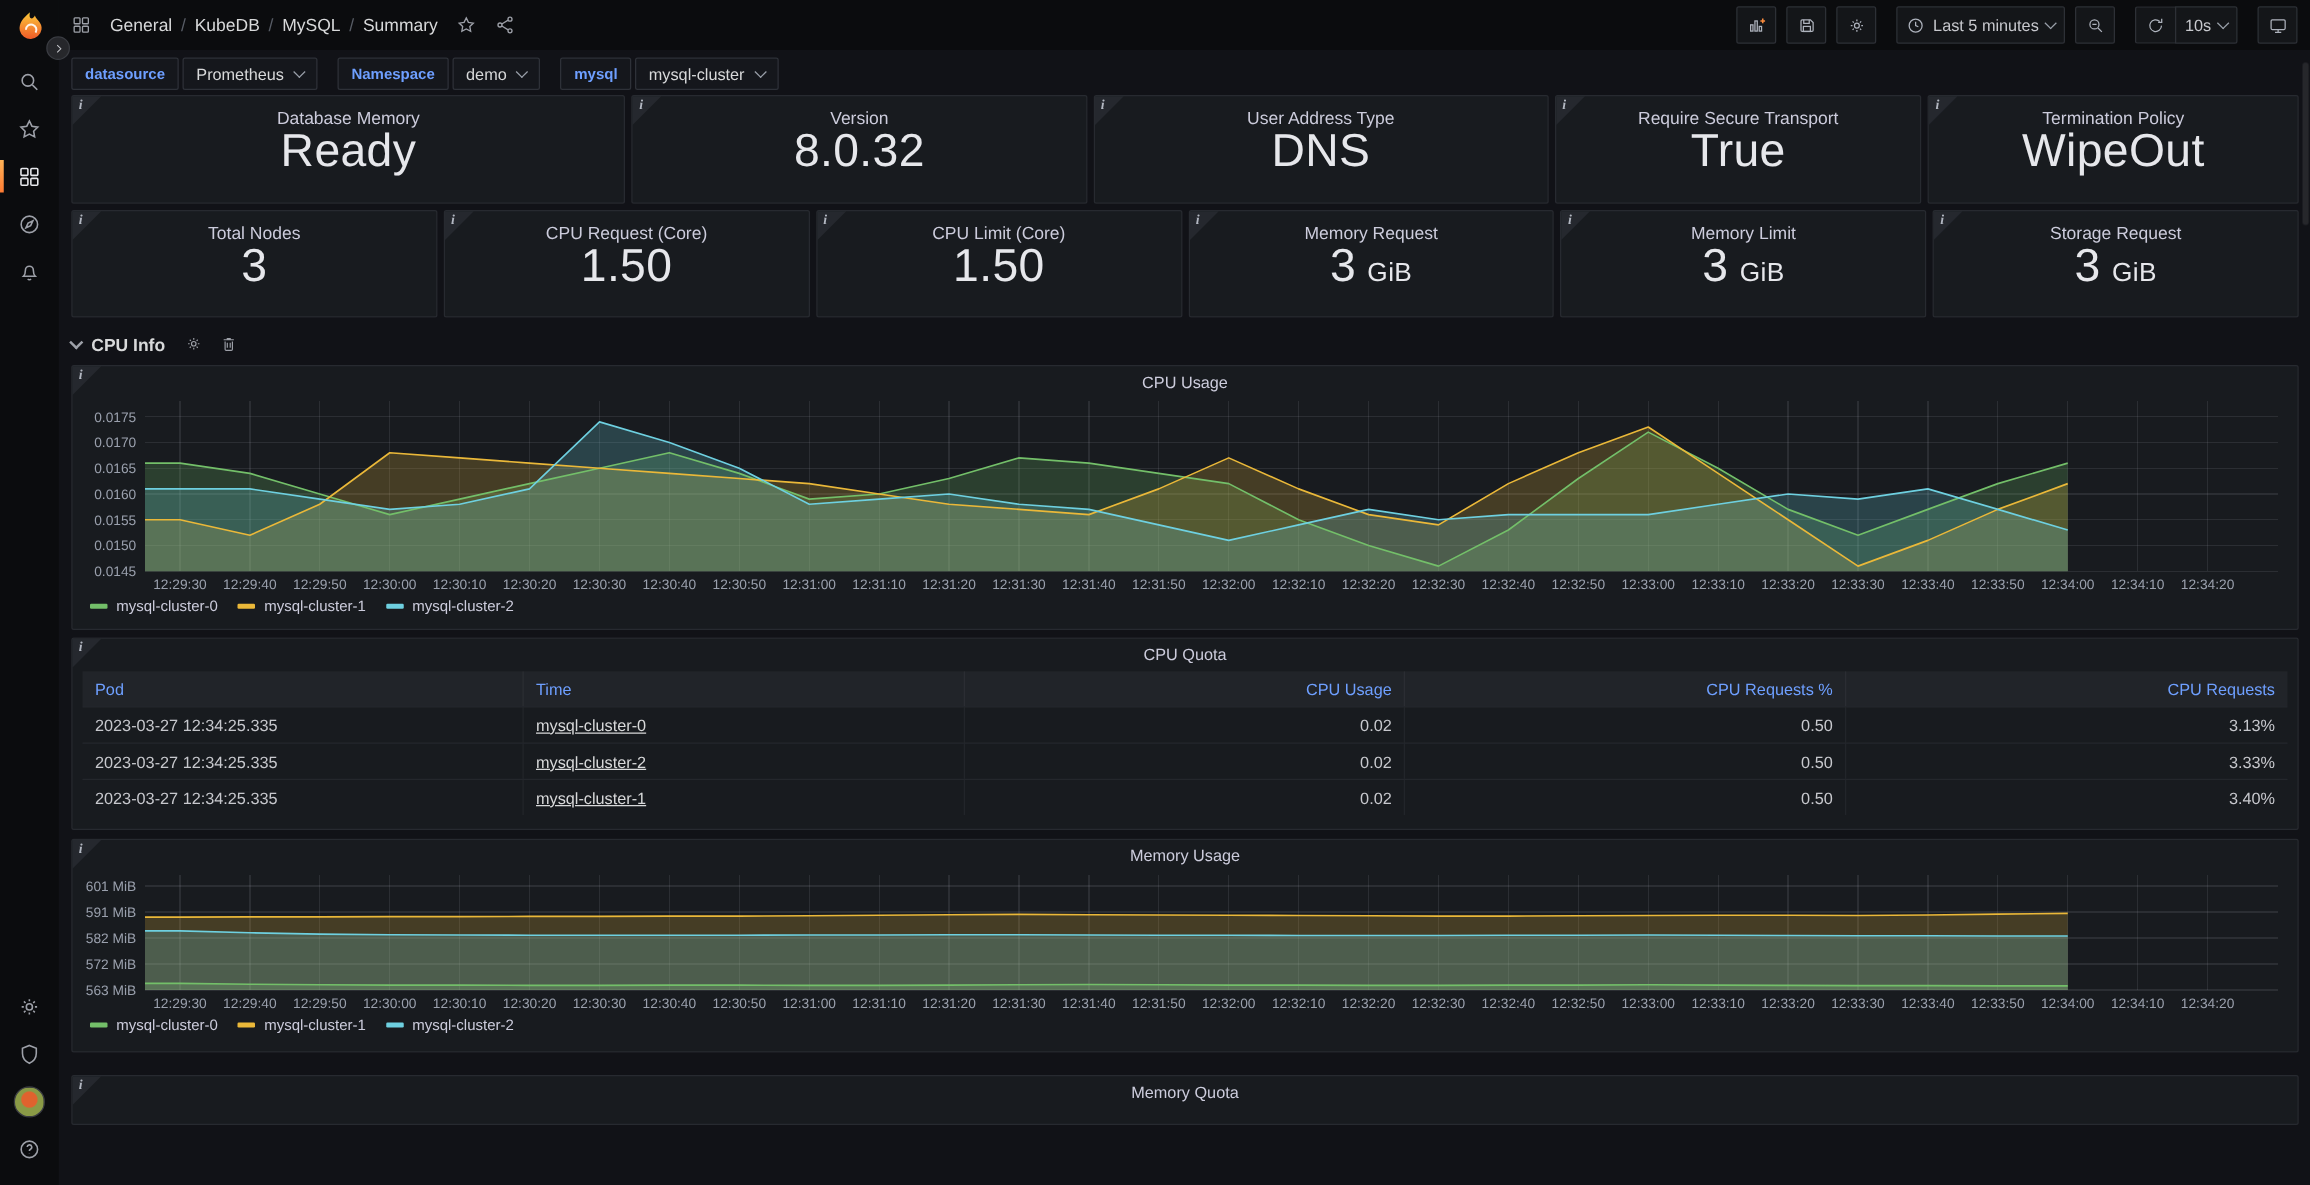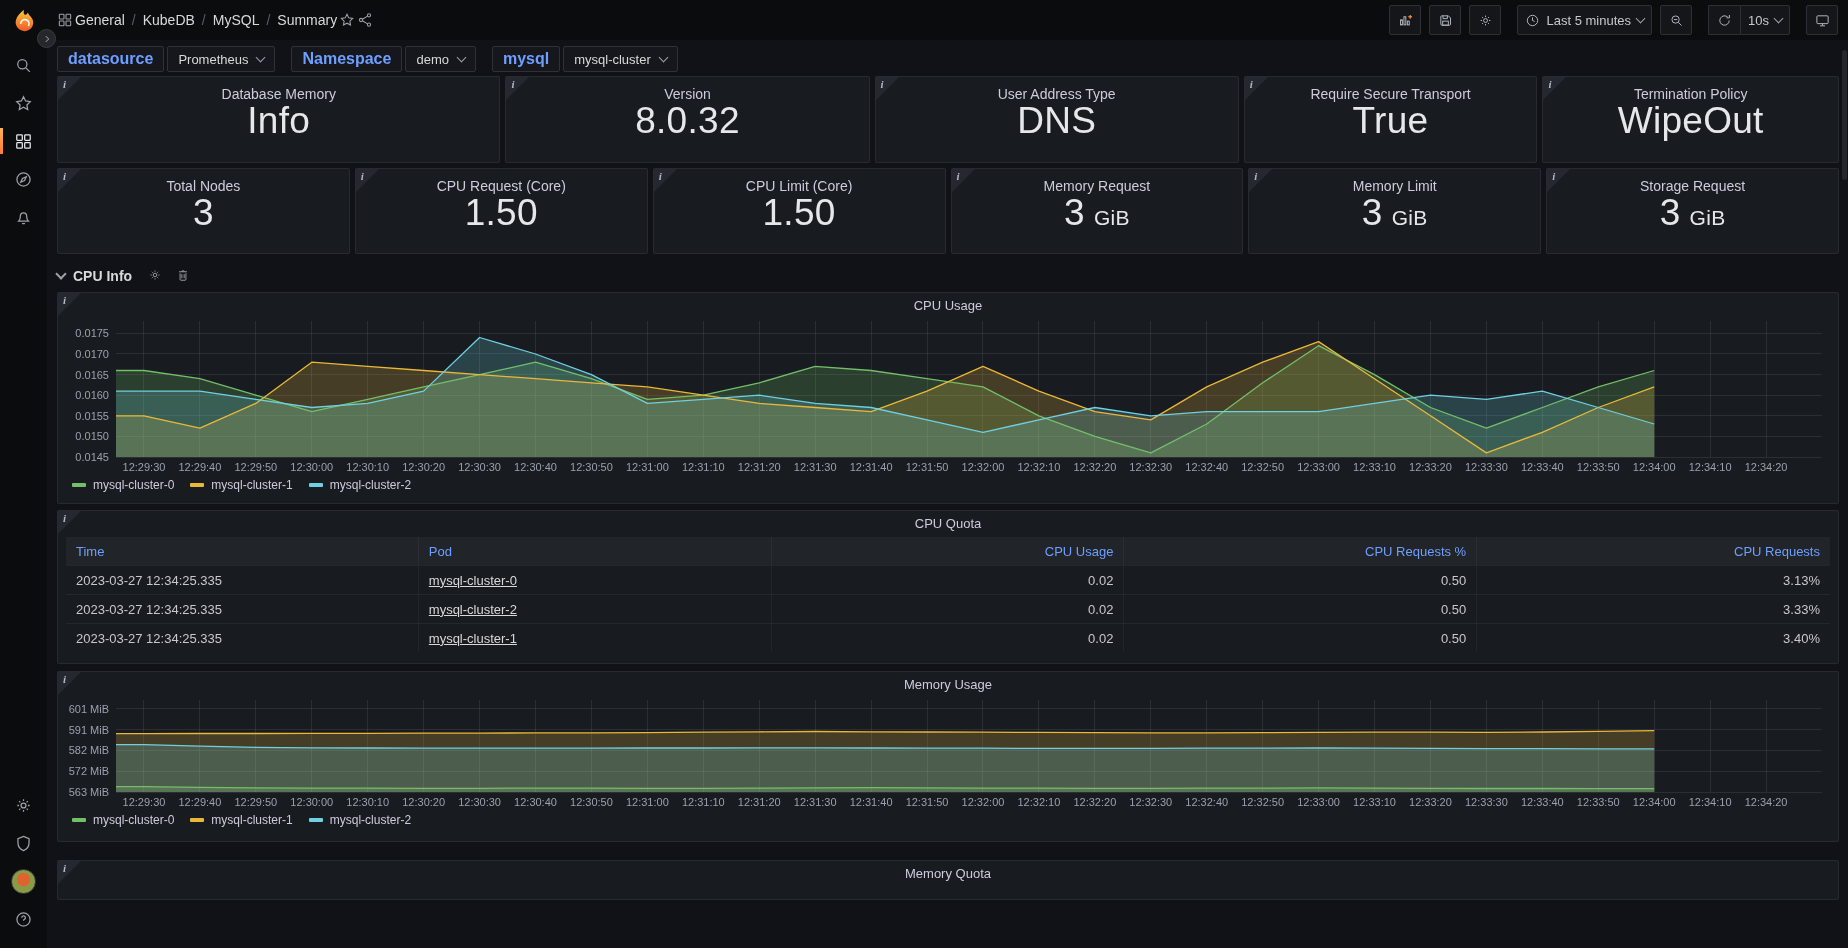--- a/index.html
+++ b/index.html
@@ -21,21 +21,21 @@
   .side-spacer { flex:1; }
   .expand-btn { position:absolute; left:37px; top:29px; width:19px; height:19px; border-radius:50%;
               background:#26272b; border:1px solid #3a3c42; display:flex; align-items:center; justify-content:center; }
   .expand-btn svg { width:10px; height:10px; stroke:#c7c8cd; fill:none; stroke-width:2; }
   .avatar { width:25px; height:25px; border-radius:50%;
             background:radial-gradient(circle at 50% 42%, #e0622e 0 34%, #8a9a46 40% 100%);
             border:1px solid #3a3c42; }
 
   
   .main { flex:1; display:flex; flex-direction:column; min-width:0; }
-  .topnav { height:40px; background:#0b0c0e; display:flex; align-items:center; padding:12px 10px; gap:2px; flex-shrink:0; }
+  .topnav { height:40px; background:#0b0c0e; display:flex; align-items:center; padding:12px 10px; gap:15px; flex-shrink:0; }
   .crumb-icon svg { width:17px; height:17px; stroke:#d8d9da; fill:none; stroke-width:1.6; }
   .breadcrumb { display:flex; align-items:center; gap:7px; font-size:14px; color:#d8d9da; }
   .breadcrumb .sep { color:#585d66; }
   .icon-link { display:flex; align-items:center; cursor:pointer; }
   .icon-link svg { width:16px; height:16px; stroke:#9da0a8; fill:none; stroke-width:1.6; }
   .nav-right { margin-left:auto; display:flex; align-items:flex-end; gap:8px; }
   .nav-btn { height:30px; min-width:32px; padding:0 7px; display:flex; align-items:center; justify-content:center;
              gap:6px; background:#141619; border:1px solid #2d3036; border-radius:2px; color:#c7c8cd;
              font-size:13px; cursor:pointer; }
   .nav-btn svg { width:15px; height:15px; stroke:#aeb3bd; fill:none; stroke-width:1.6; }
@@ -46,21 +46,21 @@
   .chev-s { width:7px; height:7px; border-right:1.5px solid #9aa0aa; border-bottom:1.5px solid #9aa0aa;
             transform:rotate(45deg); margin-top:-4px; }
 
   
   .content { flex:1; overflow:hidden; padding:2px 9px 0 10px; }
 
   .submenu { display:flex; gap:16px; margin-top:4px; }
   .var-group { display:flex; gap:3px; }
   .chip { height:26px; display:flex; align-items:center; padding:0 10px; background:#15171c;
           border:1px solid #2e3138; border-radius:2px; }
-  .chip.lab { color:#6e9fff; font-weight:700; font-size:16px; }
+  .chip.lab { color:#6e9fff; font-weight:700; font-size:12px; }
   .chip.val { color:#d8d9da; gap:9px; cursor:pointer; }
 
   .section { display:flex; align-items:center; gap:8px; height:24px; font-size:14px; font-weight:700; color:#d8d9da; }
   .section .chev-d { width:8px; height:8px; border-left:2px solid #9da0a8; border-bottom:2px solid #9da0a8;
             transform:rotate(-45deg); margin-top:-4px; }
   .mt8{margin-top:8px;} .mt10{margin-top:10px;} .mt22{margin-top:22px;}
   .sec-icon svg { width:14px; height:14px; stroke:#9da0a8; fill:none; stroke-width:1.6; }
   .sec-icons { display:flex; gap:14px; margin-left:8px; }
 
   .panel { position:relative; background:#181b1f; border:1px solid rgba(204,204,220,.09); border-radius:2px; }
@@ -303,21 +303,21 @@
       </div>
 
 
       <div id="stats-row1">
           <div class="panel stat">
             <div class="info-corner">
               <span>i</span>
             </div>
             <div class="stat-title">Database Memory</div>
             <div class="stat-value">
-              <span>Info</span>
+              <span>Ready</span>
             </div>
           </div>
           <div class="panel stat">
             <div class="info-corner">
               <span>i</span>
             </div>
             <div class="stat-title">Version</div>
             <div class="stat-value">
               <span>8.0.32</span>
             </div>
@@ -531,22 +531,22 @@
           </div>
       </div>
 
       <div class="panel table-panel">
         <div class="info-corner">
             <span>i</span>
           </div>
         <div class="panel-title">CPU Quota</div>
         <div class="tbl">
             <div class="tbl-header">
+              <div class="cell">Pod</div>
               <div class="cell">Time</div>
-              <div class="cell">Pod</div>
               <div class="cell num">CPU Usage</div>
               <div class="cell num">CPU Requests %</div>
               <div class="cell num">CPU Requests</div>
             </div>
             <div class="tbl-row">
               <div class="cell">2023-03-27 12:34:25.335</div>
               <div class="cell pod">
                 <a>mysql-cluster-0</a>
               </div>
               <div class="cell num">0.02</div>

